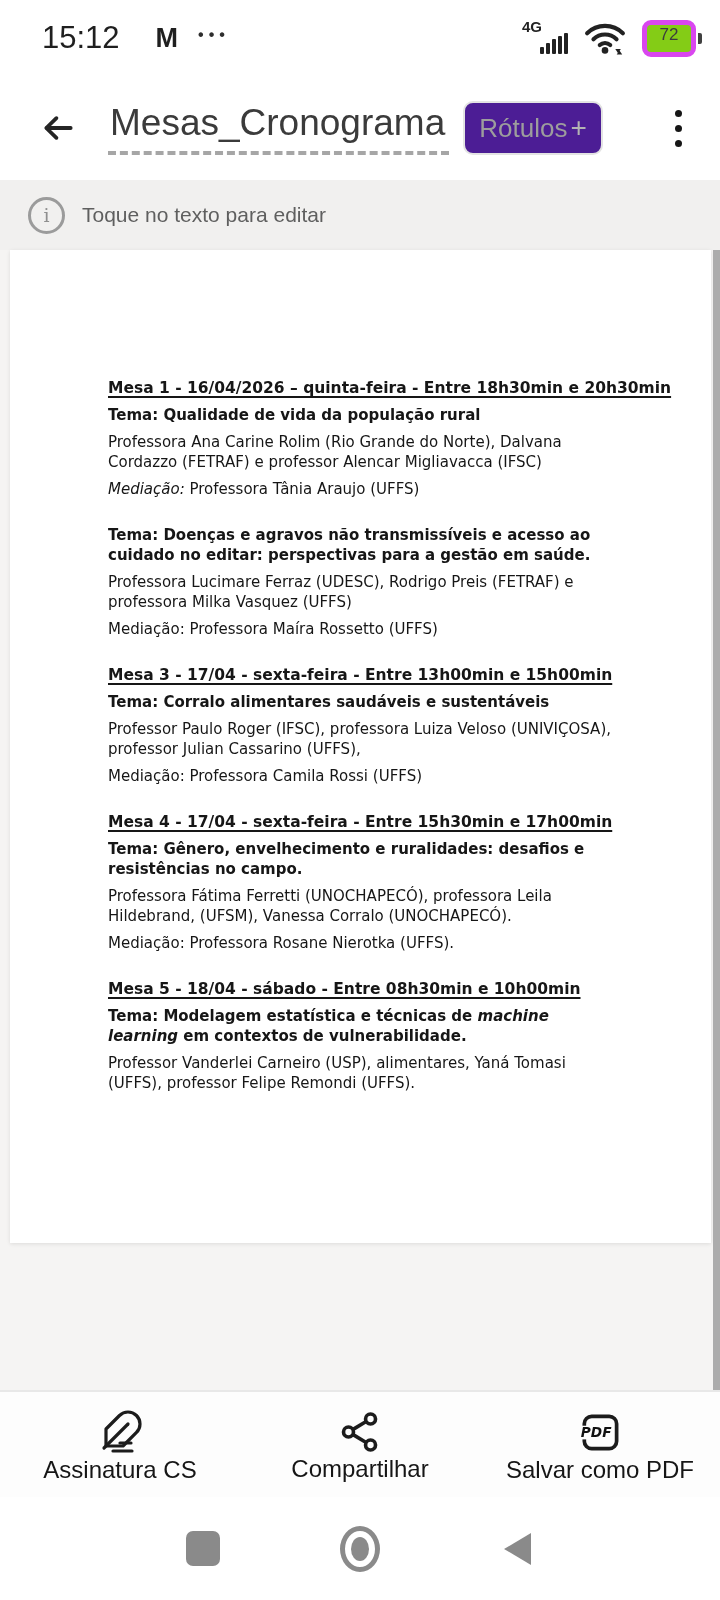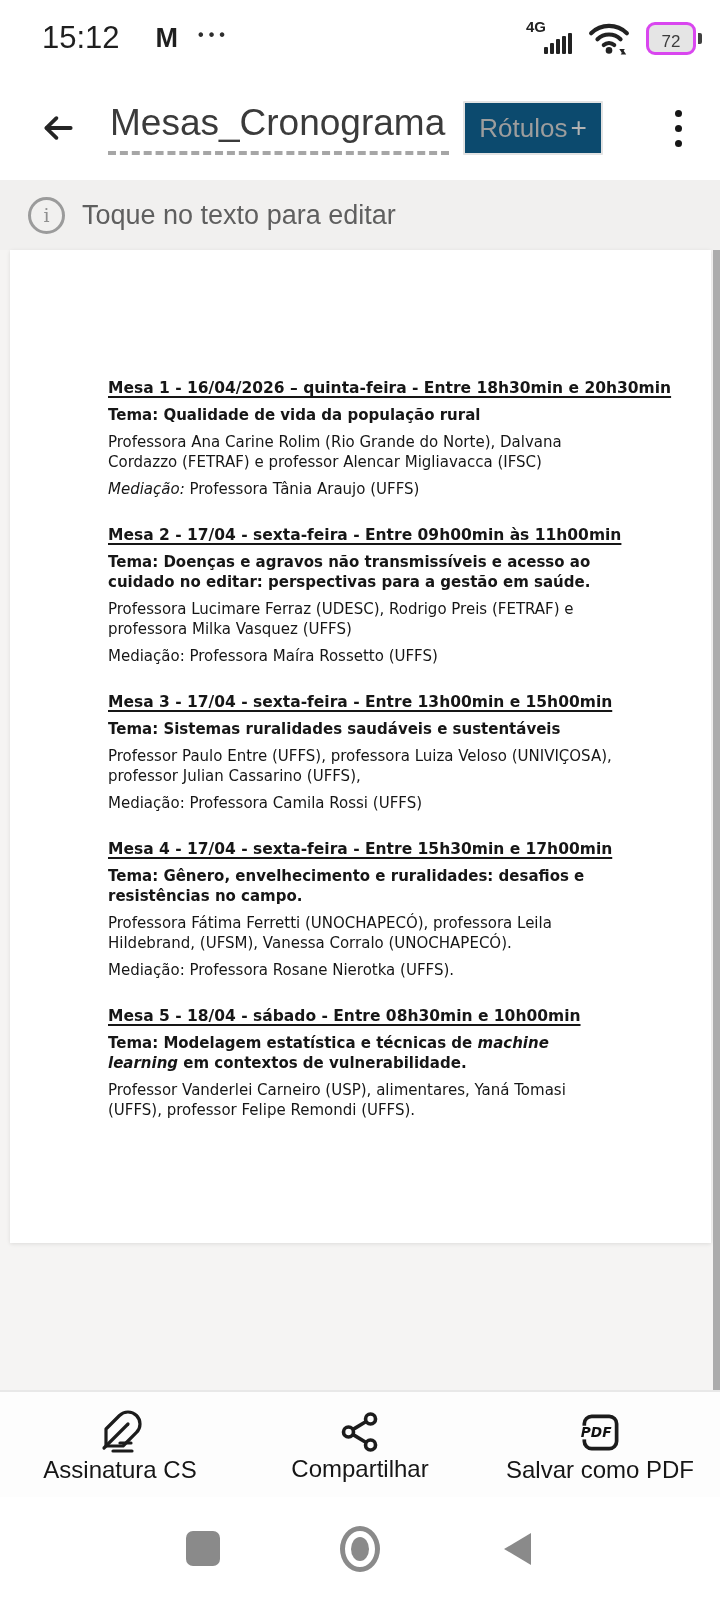--- a/index.html
+++ b/index.html
@@ -11,43 +11,43 @@
               padding:0 18px 0 42px;box-sizing:border-box;background:#fff;}
   .sb-time{font-size:31px;font-weight:500;color:#1f1f1f;}
   .sb-letter{font-size:27px;font-weight:700;color:#1f1f1f;margin-left:36px;}
   .sb-dots{font-size:16px;font-weight:700;letter-spacing:5px;color:#2e2e2e;margin-left:20px;margin-top:-6px;}
   .sb-right{margin-left:auto;display:flex;align-items:center;gap:15px;}
   .sig-wrap{position:relative;width:44px;height:36px;}
   .sig-4g{position:absolute;left:-2px;top:-2px;font-size:15px;font-weight:700;color:#222;}
   .sig-bars{position:absolute;right:0;bottom:2px;display:flex;align-items:flex-end;gap:2px;}
   .sig-bars i{display:block;width:4px;background:#222;border-radius:1px;}
   .battery{position:relative;display:flex;align-items:center;}
-  .batt-body{width:44px;height:27px;border:3px solid #d946ef;border-radius:9px;background:#e5e5e5;
-             display:flex;align-items:flex-end;justify-content:center;font-size:17px;color:#3c3c3c;}
+  .batt-body{width:44px;height:27px;border:5px solid #d946ef;border-radius:9px;background:#84cc16;
+             display:flex;align-items:flex-start;justify-content:center;font-size:17px;color:#3c3c3c;}
   .batt-nub{width:4px;height:11px;background:#404040;border-radius:0 2px 2px 0;margin-left:2px;}
 
   
   .app-header{position:absolute;top:76px;left:0;right:0;height:104px;background:#fff;
               display:flex;align-items:center;}
   .back-btn{margin-left:38px;width:40px;height:40px;display:flex;align-items:center;justify-content:center;}
   .title-wrap{margin-left:30px;padding:0 4px 7px 2px;border-bottom:4px dashed #a6a6a6;}
   .doc-title{font-size:37px;color:#3b3b3b;white-space:nowrap;}
-  .labels-btn{margin-left:14px;border:2px solid #e3e3e3;border-radius:1px;padding:9px 14px;
-              display:flex;align-items:center;color:#9d9d9d;font-size:26px;background:#0c4a6e;}
+  .labels-btn{margin-left:14px;border:2px solid #e3e3e3;border-radius:10px;padding:9px 14px;
+              display:flex;align-items:center;color:#9d9d9d;font-size:26px;background:#4c1d95;}
   .labels-plus{color:#b3b3b3;font-size:28px;margin-left:3px;font-weight:400;}
   .menu-btn{margin-left:auto;margin-right:32px;display:flex;flex-direction:column;gap:8px;padding:6px;}
   .menu-btn i{width:7px;height:7px;border-radius:50%;background:#161616;}
 
   
   .info-bar{position:absolute;top:180px;left:0;right:0;height:70px;background:#f1f0ef;
             display:flex;align-items:center;}
   .info-icon{margin-left:28px;width:31px;height:31px;border:3px solid #9b9b9b;border-radius:50%;
              color:#8f8f8f;display:flex;align-items:center;justify-content:center;
              font-size:19px;font-family:"DejaVu Serif",serif;}
-  .info-text{margin-left:17px;font-size:27px;color:#5f5f5f;}
+  .info-text{margin-left:17px;font-size:21px;color:#5f5f5f;}
 
   
   .doc-area{position:absolute;top:250px;left:0;right:0;height:1140px;background:#f5f4f3;padding-left:24px;}
   .page{position:absolute;left:10px;top:0;width:701px;height:993px;background:#fff;
         box-shadow:0 1px 4px rgba(0,0,0,.10);box-sizing:border-box;
         padding:128px 96px 0 98px;font-family:"DejaVu Sans",sans-serif;color:#161616;}
   .scrollbar{position:absolute;right:0;top:0;width:7px;height:1140px;background:#acacac;}
 
   .section{margin-bottom:26px;}
   .sec-title{margin:0 0 7px;font-size:15.5px;line-height:20px;font-weight:bold;white-space:nowrap;
@@ -141,30 +141,29 @@
     <div class="page">
 
       <div class="section">
         <p class="sec-title">Mesa 1 - 16/04/2026 – quinta-feira - Entre 18h30min e 20h30min</p>
         <p class="sec-tema"><span>Tema: Qualidade de vida da população rural</span><span class="it"></span><span></span></p>
         <p class="sec-part">Professora Ana Carine Rolim (Rio Grande do Norte), Dalvana Cordazzo (FETRAF) e professor Alencar Migliavacca (IFSC)</p>
         <p class="sec-med"><span class="it">Mediação:</span><span> Professora Tânia Araujo (UFFS)</span></p>
       </div>
 
       <div class="section">
-        <p class="sec-title">Mesa 2 - 17/04 - sexta-feira - Entre 09h00min às 11h00min</p>
         <p class="sec-tema"><span>Tema: Doenças e agravos não transmissíveis e acesso ao cuidado no editar: perspectivas para a gestão em saúde.</span><span class="it"></span><span></span></p>
         <p class="sec-part">Professora Lucimare Ferraz (UDESC), Rodrigo Preis (FETRAF) e professora Milka Vasquez (UFFS)</p>
         <p class="sec-med"><span>Mediação:</span><span> Professora Maíra Rossetto (UFFS)</span></p>
       </div>
 
       <div class="section">
         <p class="sec-title">Mesa 3 - 17/04 - sexta-feira - Entre 13h00min e 15h00min</p>
-        <p class="sec-tema"><span>Tema: Sistemas ruralidades saudáveis e sustentáveis</span><span class="it"></span><span></span></p>
-        <p class="sec-part">Professor Paulo Entre (UFFS), professora Luiza Veloso (UNIVIÇOSA), professor Julian Cassarino (UFFS),</p>
+        <p class="sec-tema"><span>Tema: Corralo alimentares saudáveis e sustentáveis</span><span class="it"></span><span></span></p>
+        <p class="sec-part">Professor Paulo Roger (IFSC), professora Luiza Veloso (UNIVIÇOSA), professor Julian Cassarino (UFFS),</p>
         <p class="sec-med"><span>Mediação:</span><span> Professora Camila Rossi (UFFS)</span></p>
       </div>
 
       <div class="section">
         <p class="sec-title">Mesa 4 - 17/04 - sexta-feira - Entre 15h30min e 17h00min</p>
         <p class="sec-tema"><span>Tema: Gênero, envelhecimento e ruralidades: desafios e resistências no campo.</span><span class="it"></span><span></span></p>
         <p class="sec-part">Professora Fátima Ferretti (UNOCHAPECÓ), professora Leila Hildebrand, (UFSM), Vanessa Corralo (UNOCHAPECÓ).</p>
         <p class="sec-med"><span>Mediação:</span><span> Professora Rosane Nierotka (UFFS).</span></p>
       </div>
 

